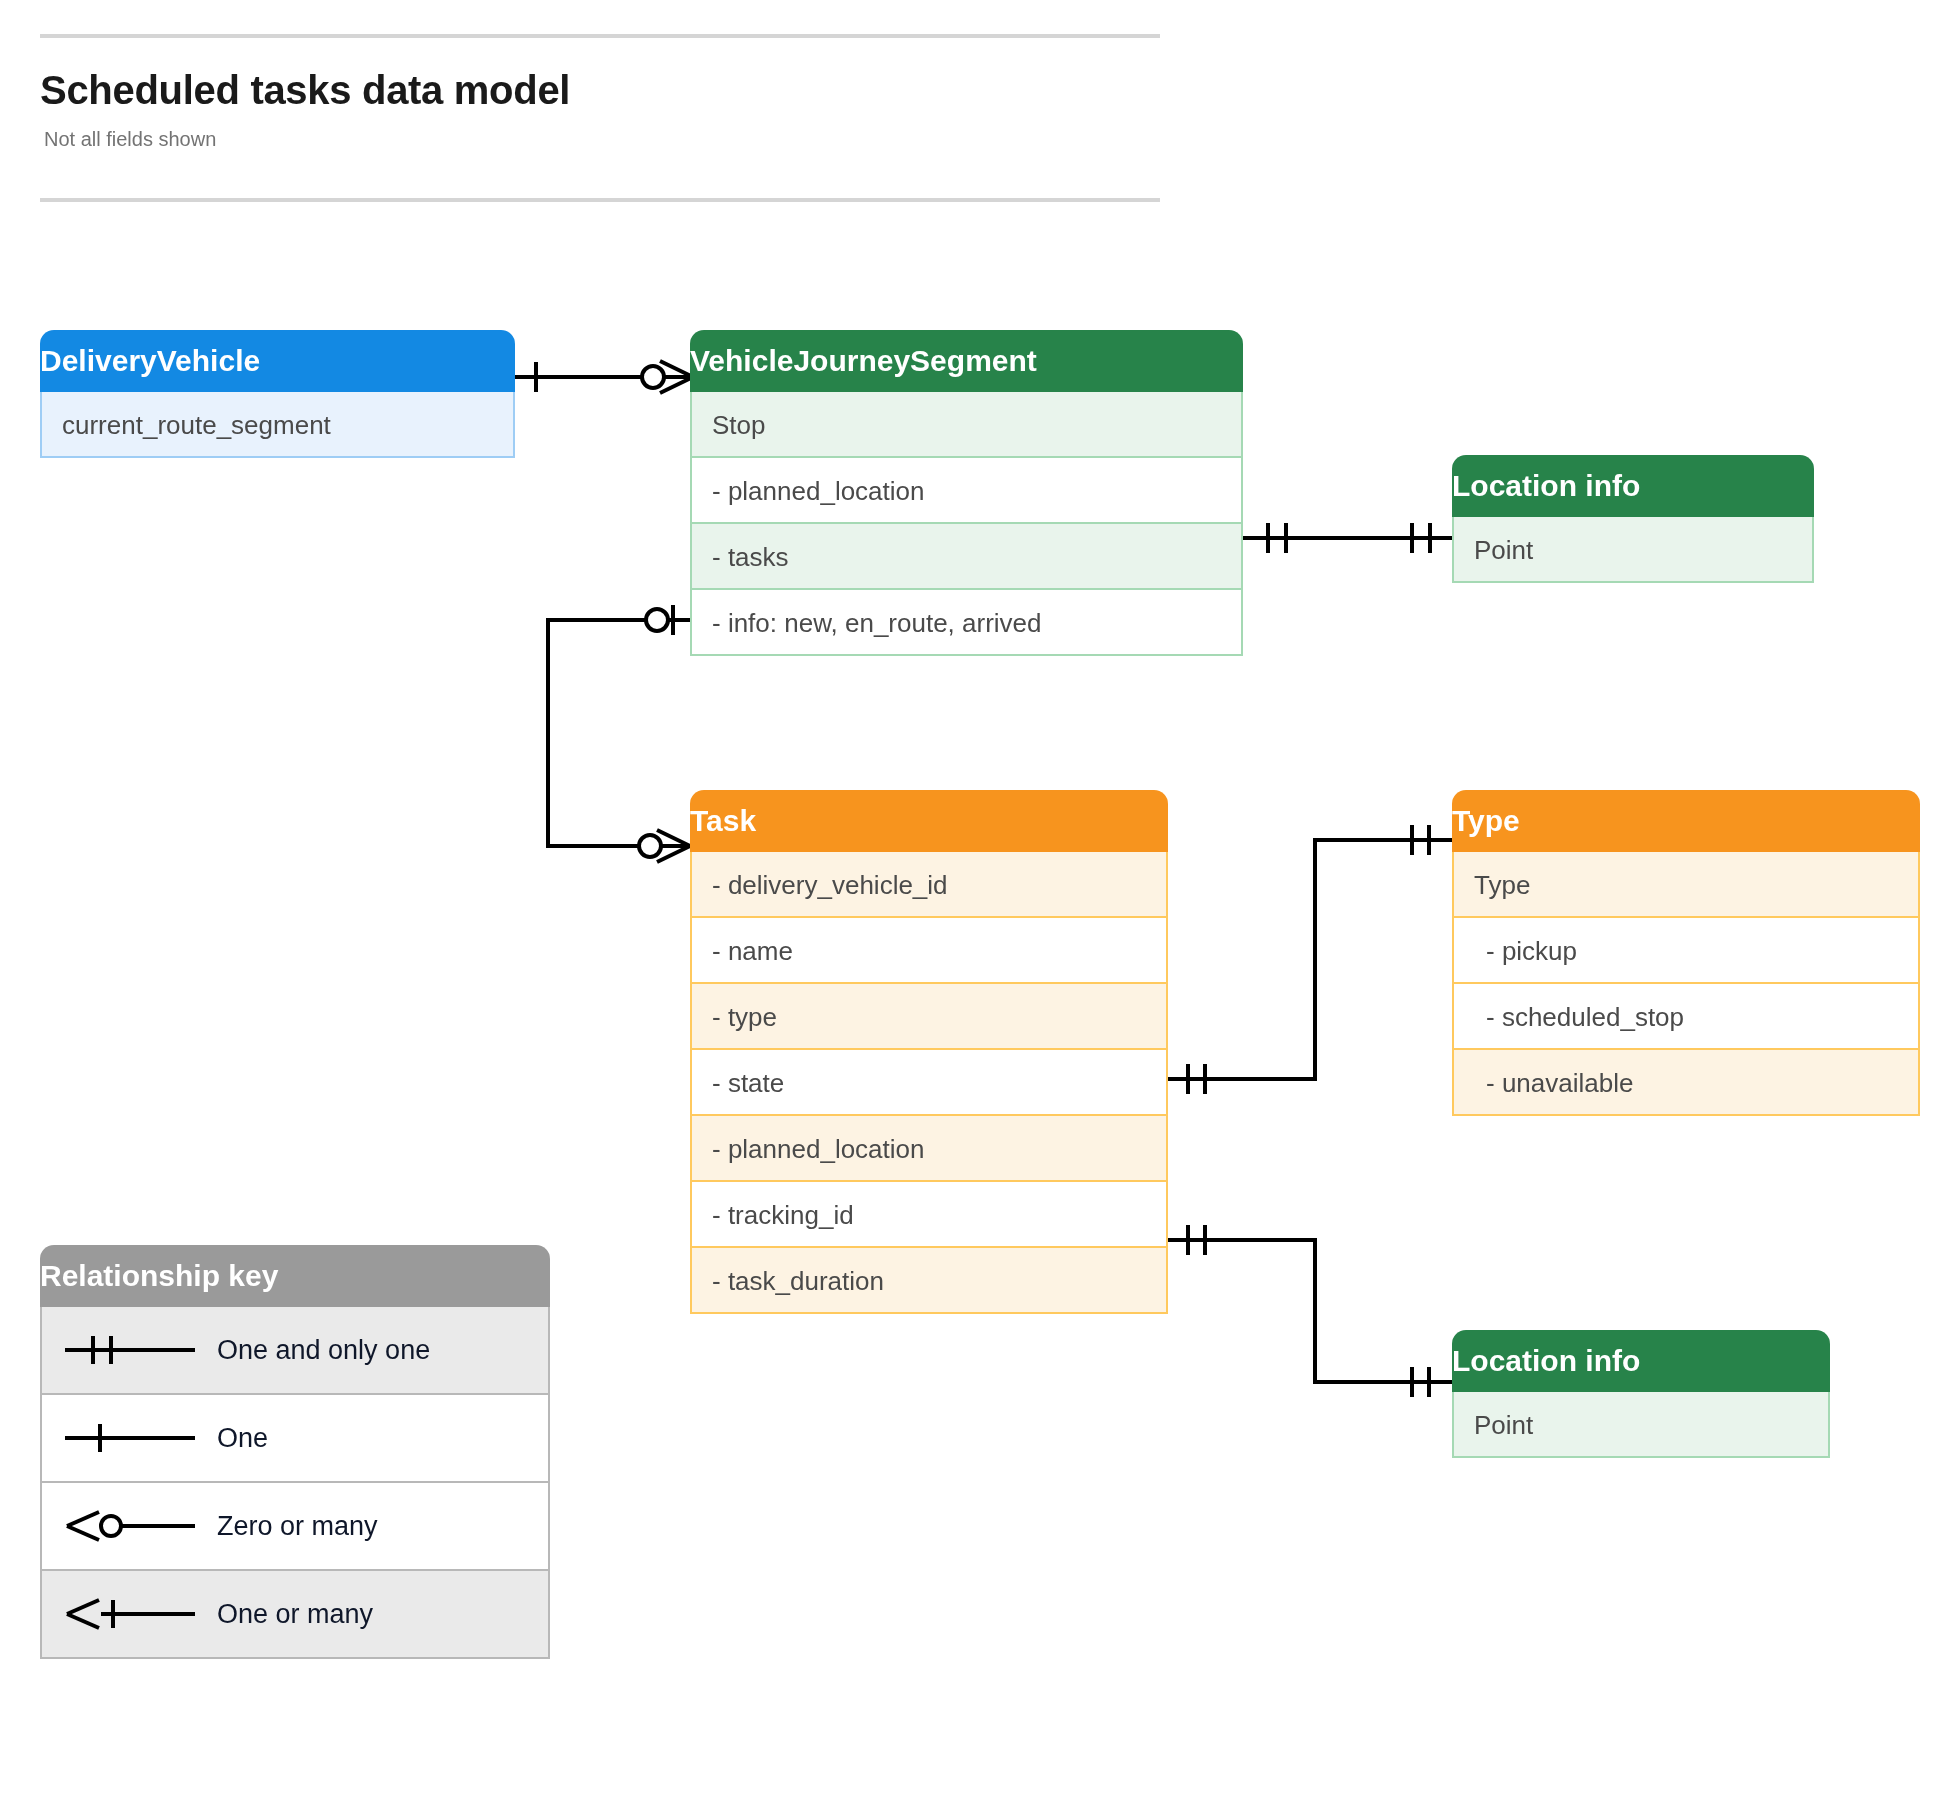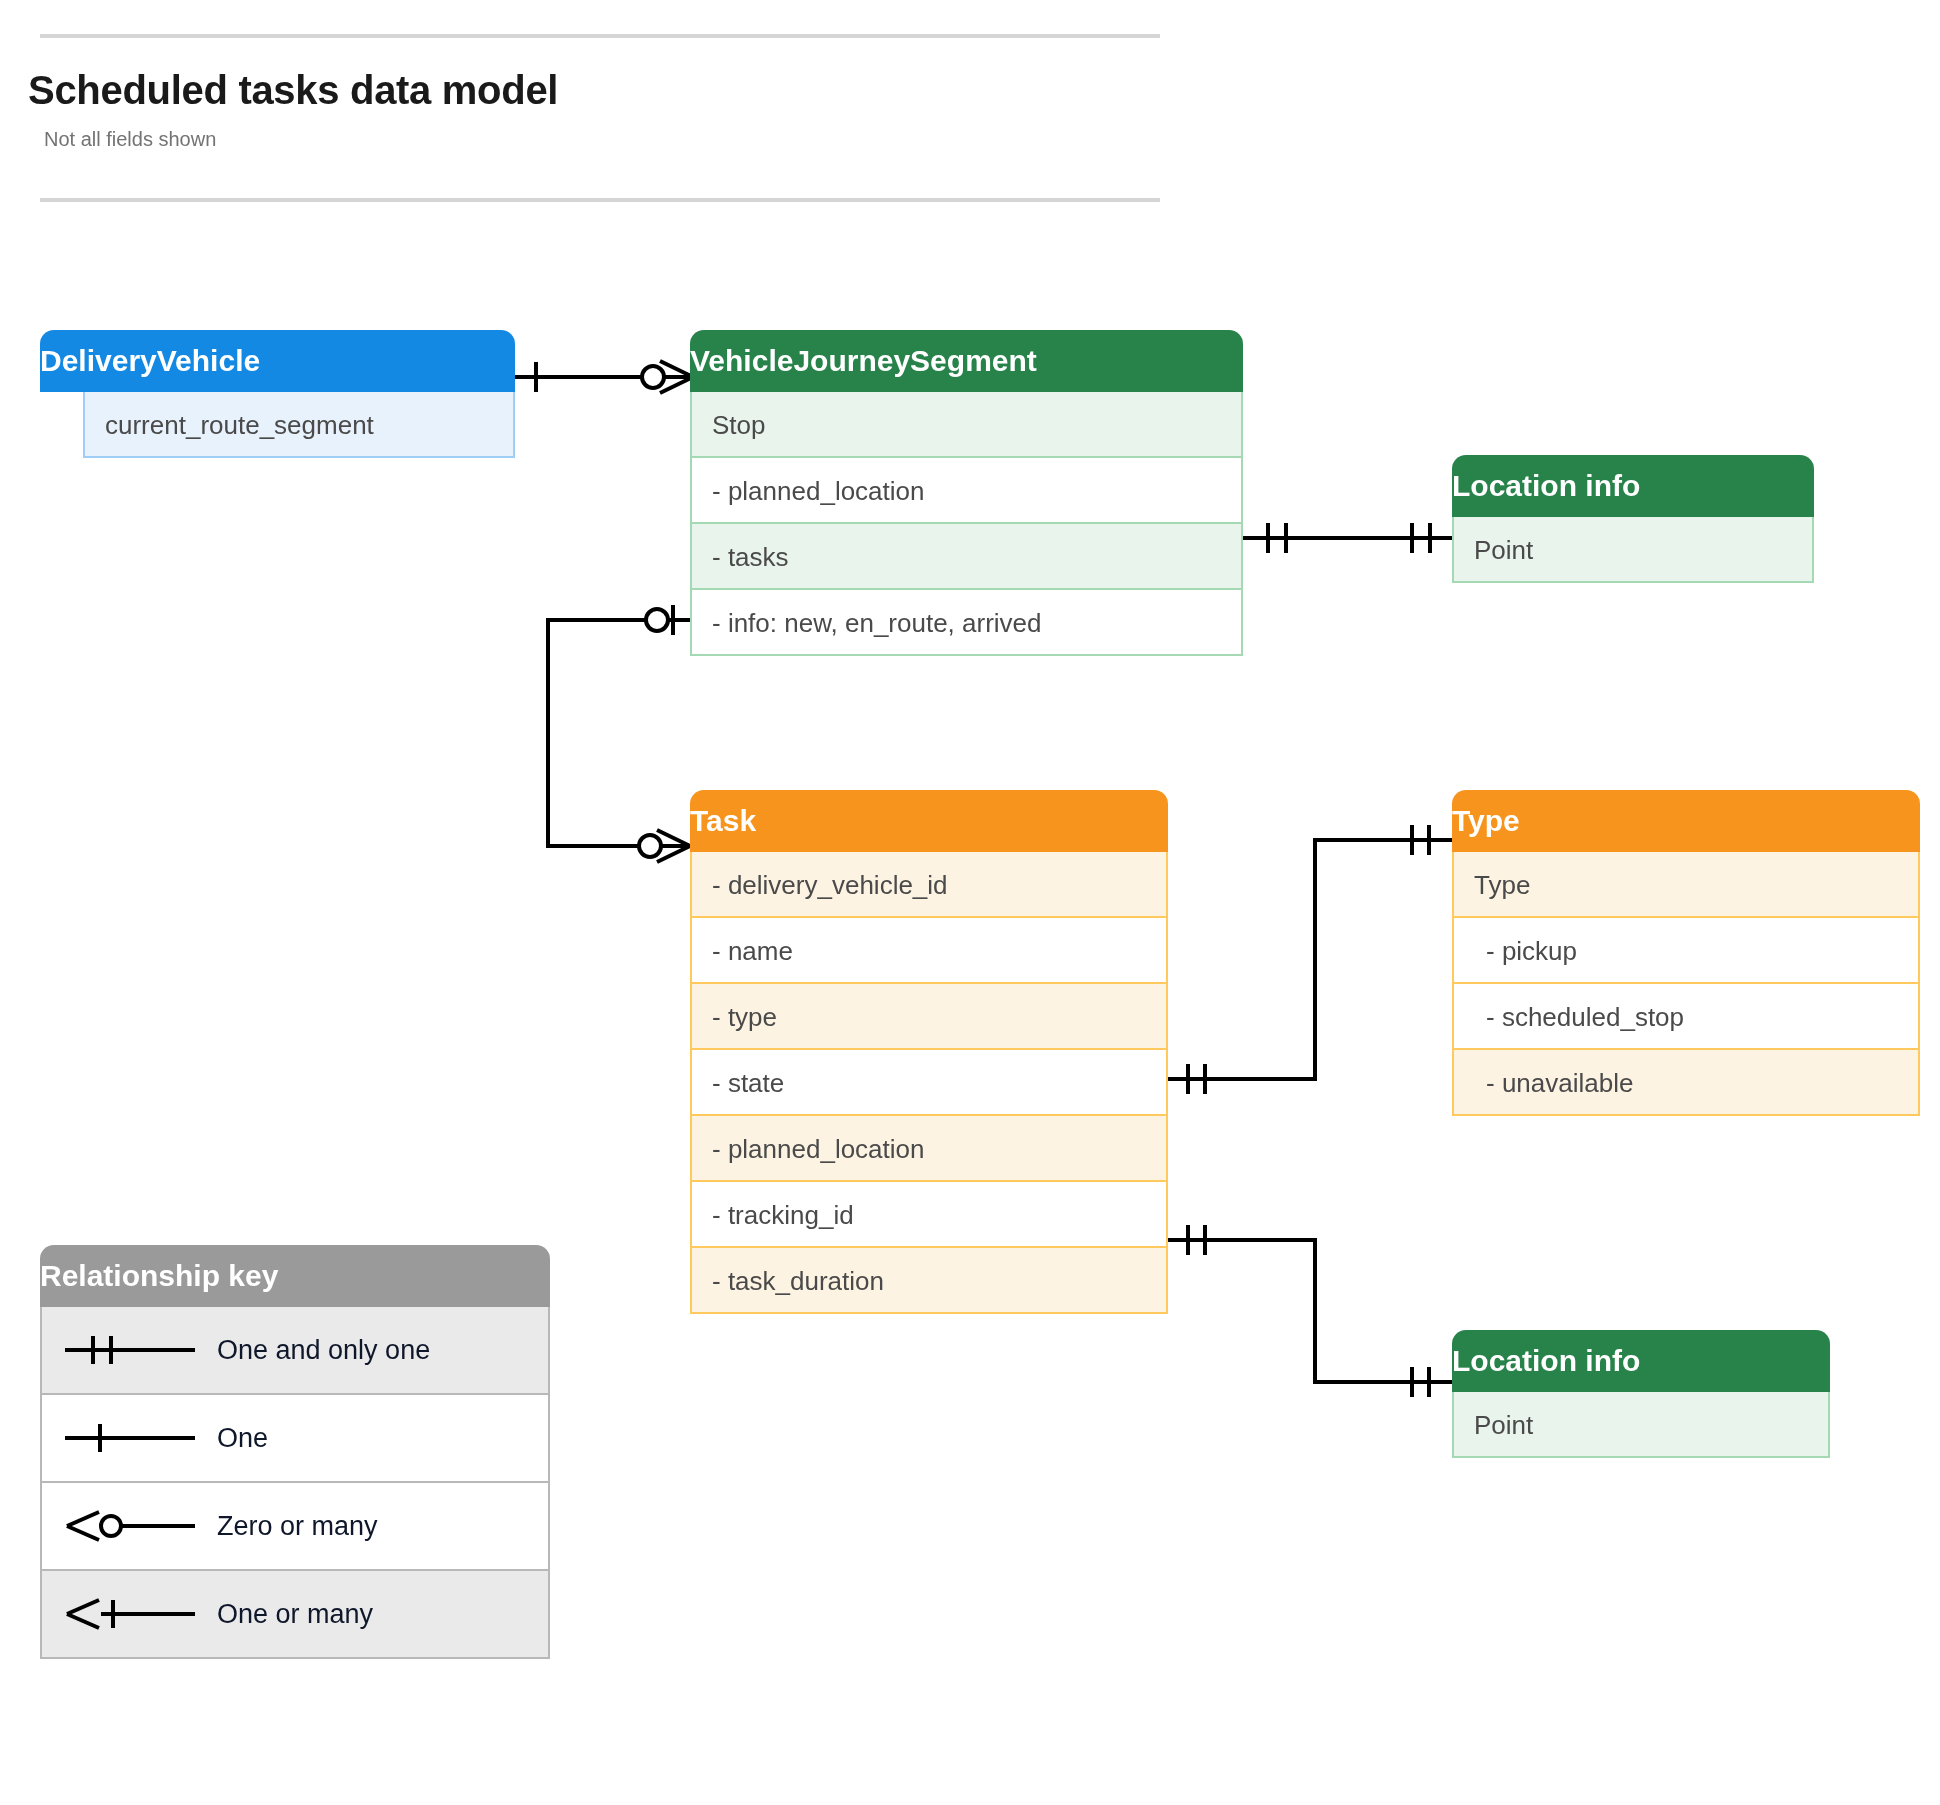--- a/index.html
+++ b/index.html
@@ -25,21 +25,21 @@
     left: 40px;
     width: 1120px;
     height: 4px;
     background: #d5d5d5;
   }
   #rule-top { top: 34px; }
   #rule-bottom { top: 198px; }
 
   #page-title {
     position: absolute;
-    left: 28px;
+    left: 40px;
     top: 68px;
     font-size: 40px;
     font-weight: bold;
     letter-spacing: -0.3px;
     color: #1a1a1a;
     white-space: nowrap;
   }
   #page-subtitle {
     position: absolute;
     left: 44px;
@@ -76,21 +76,21 @@
     white-space: nowrap;
     overflow: hidden;
     border-bottom: 2px solid transparent;
     border-left: 2px solid transparent;
     border-right: 2px solid transparent;
   }
   .entity-row.indent { padding-left: 32px; }
 
   
   .th-blue .entity-header { background: #1389e3; }
-  .th-blue .entity-row { border-color: #9ecdf5; margin-left: 43px; }
+  .th-blue .entity-row { border-color: #9ecdf5; }
   .th-blue .entity-row.alt { background: #e8f2fd; }
   .th-blue .entity-row.plain { background: #ffffff; }
 
   
   .th-green .entity-header { background: #27834a; }
   .th-green .entity-row { border-color: #a5d9b4; }
   .th-green .entity-row.alt { background: #e9f4ec; }
   .th-green .entity-row.plain { background: #ffffff; }
 
   

